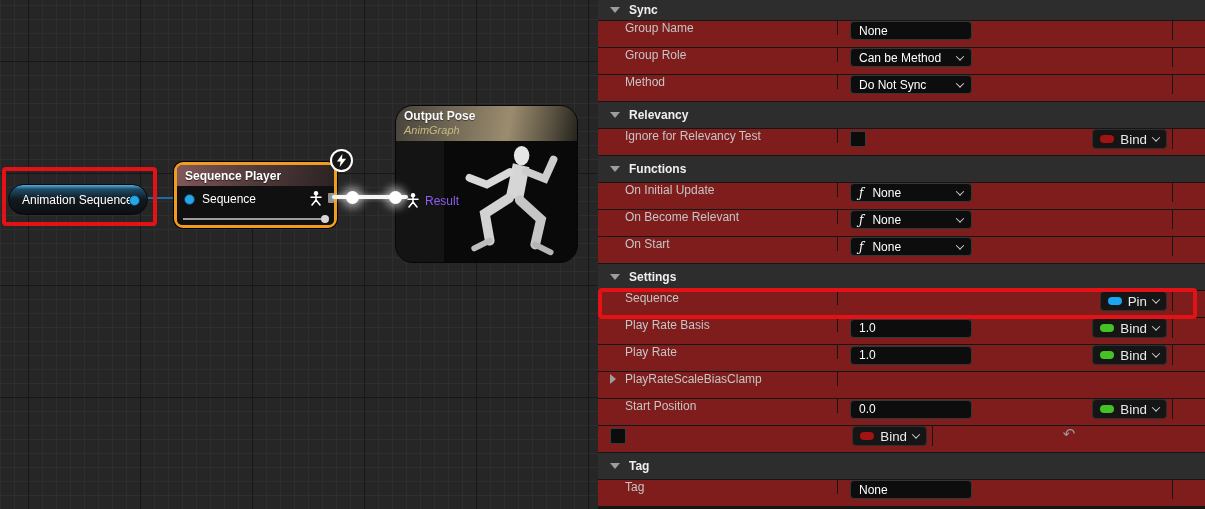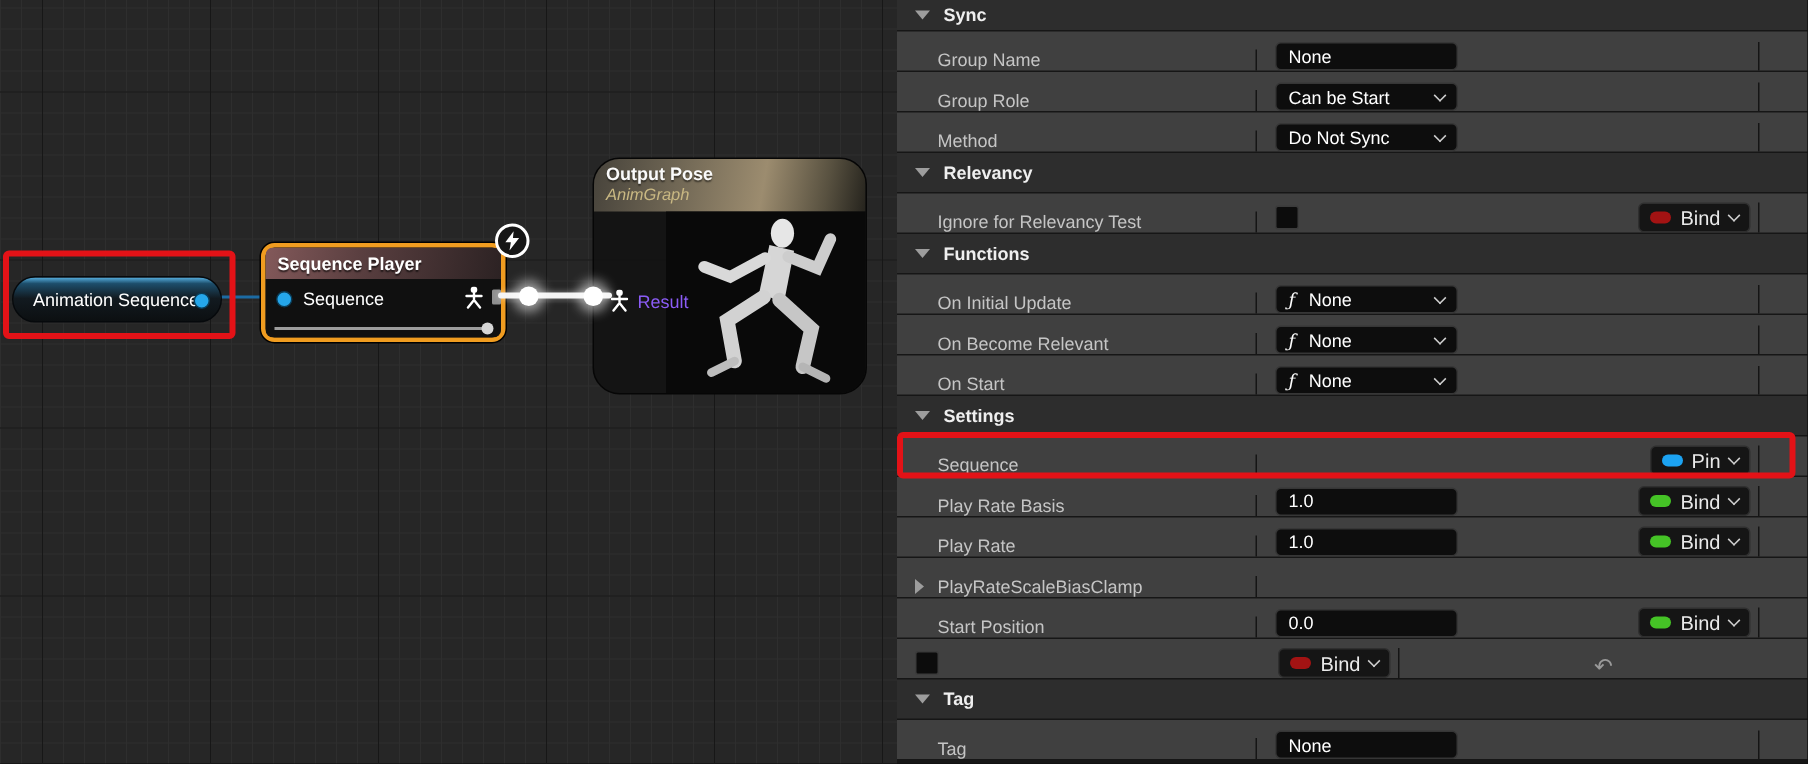--- a/index.html
+++ b/index.html
@@ -59,21 +59,21 @@
     background:linear-gradient(100deg,#47433b 0%,#6f6654 30%,#9c8c6f 62%,#585140 85%,#25231d 100%);}
   .nop-title .t{font-weight:bold;color:#fafafa;text-shadow:0 1px 1px rgba(0,0,0,.5);}
   .nop-title .s{font-style:italic;font-size:11px;color:#c9b883;margin-top:1px;}
   .nop-body{position:relative;flex:1;display:flex;}
   .nop-result{position:absolute;left:11px;top:52px;display:flex;align-items:center;gap:6px;color:#8b5cf6;}
   .nop-mannequin{position:absolute;left:48px;top:0;right:0;bottom:0;background:rgba(8,8,8,.88);
     display:flex;align-items:center;justify-content:center;}
 
   
   .details{position:absolute;left:598px;top:0;width:607px;height:509px;background:#161616;}
-  .row{height:26px;margin-bottom:1px;background:#404040;display:flex;align-items:flex-end;}
+  .row{height:26px;margin-bottom:1px;background:#7f1d1d;display:flex;align-items:flex-start;}
   .row.hdr{background:#2d2d2d;align-items:center;padding-left:12px;gap:9px;}
   .row.hdr.first{height:20px;}
   .hdr-label{font-weight:bold;color:#efefef;}
   .tri-down{width:0;height:0;border-left:5px solid transparent;border-right:5px solid transparent;
     border-top:6px solid #9d9d9d;}
   .tri-right{width:0;height:0;border-top:5px solid transparent;border-bottom:5px solid transparent;
     border-left:6px solid #9d9d9d;}
   .c-label{width:240px;border-right:1px solid #151515;display:flex;align-items:center;
     padding-left:27px;color:#c5c5c5;}
   .c-label.tree{padding-left:12px;gap:9px;}
@@ -189,21 +189,21 @@
       </div>
       <div class="c-right"></div>
     </div>
 
     <div class="row">
       <div class="c-label">
           <span>Group Role</span>
         </div>
       <div class="c-value">
         <div class="tfield dd">
-          <span>Can be Start</span>
+          <span>Can be Method</span>
           <span class="chev"></span>
         </div>
       </div>
       <div class="c-right"></div>
     </div>
 
     <div class="row">
       <div class="c-label">
           <span>Method</span>
         </div>

